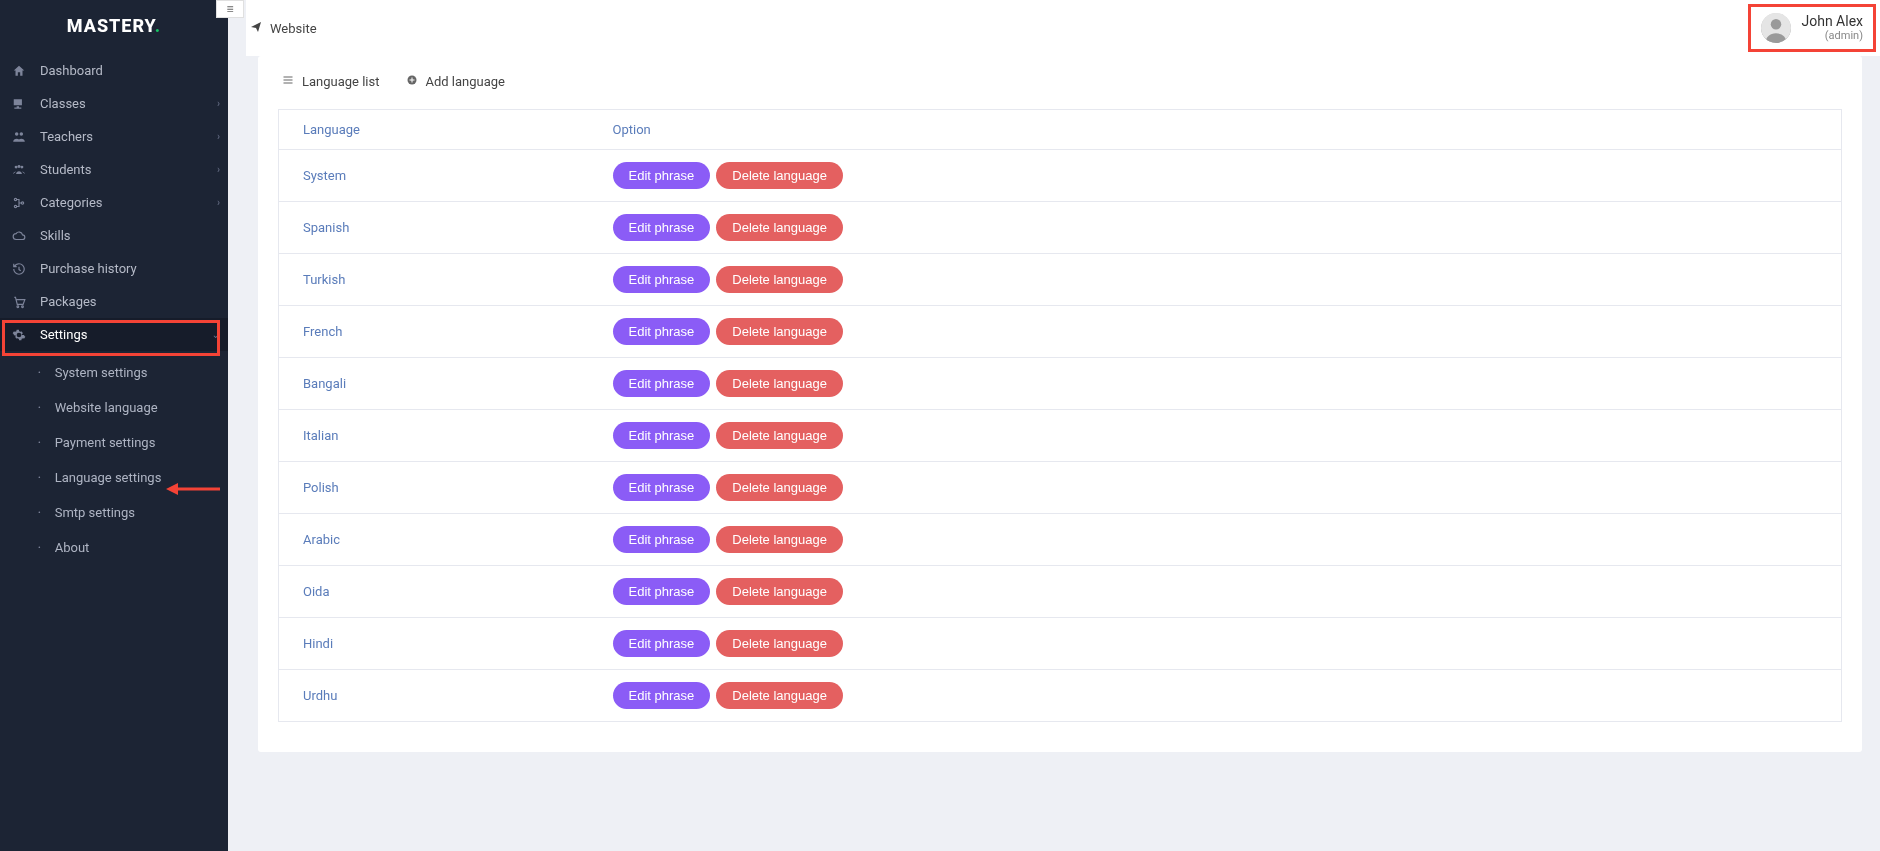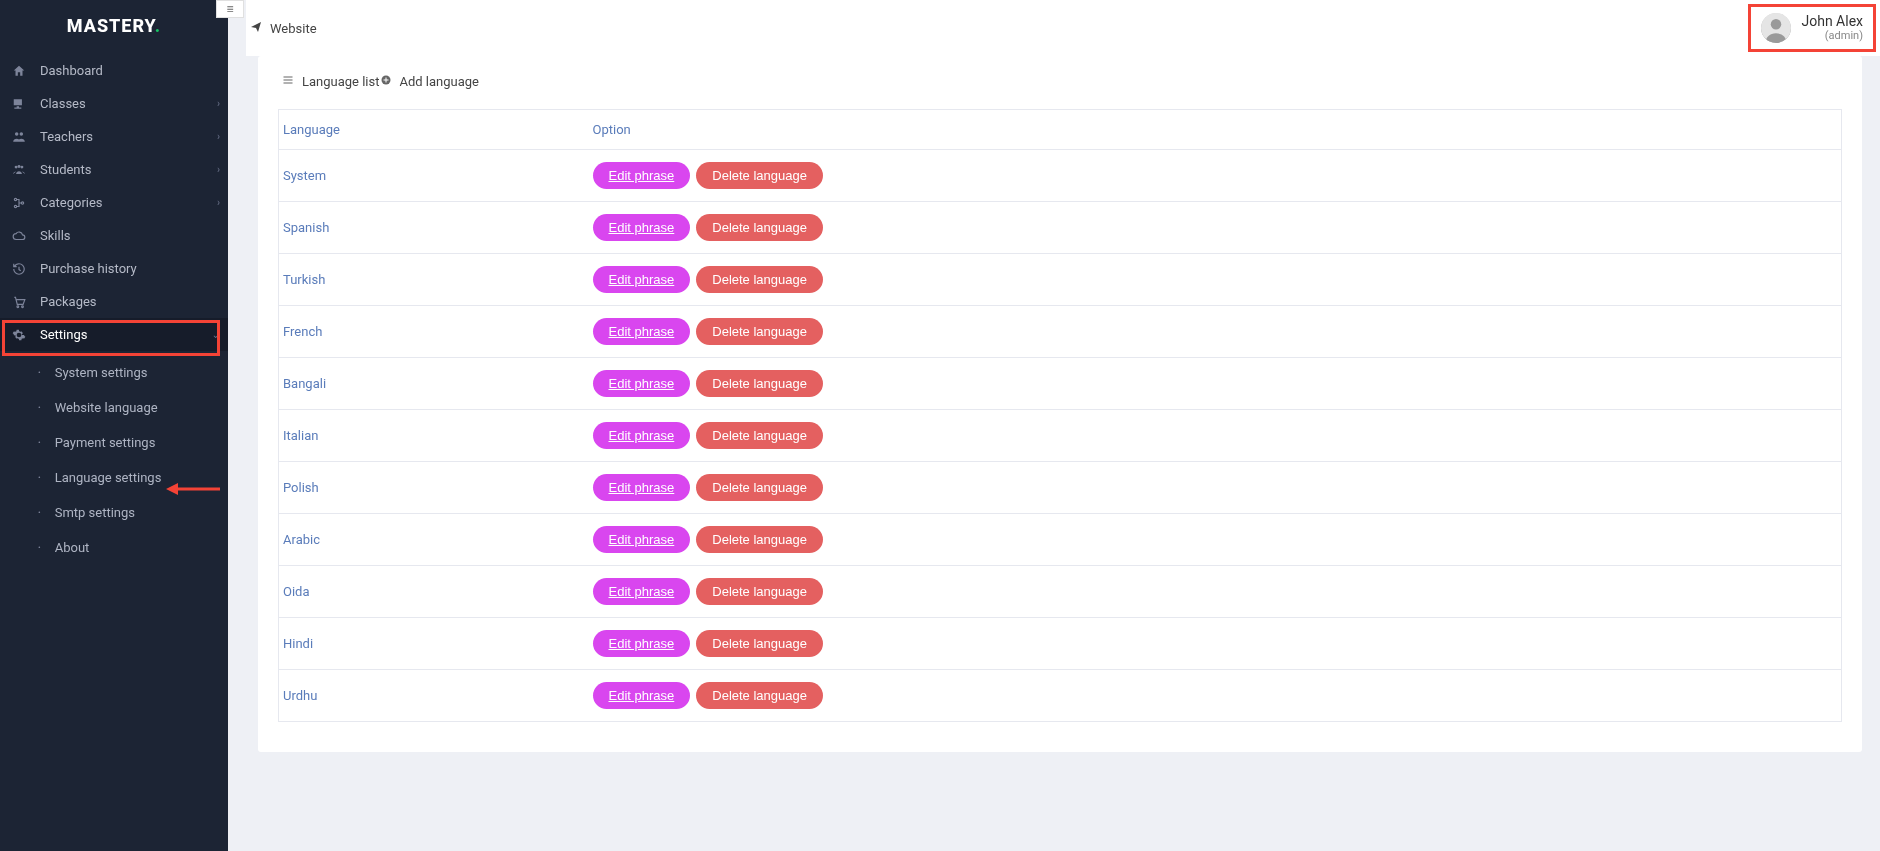--- a/index.html
+++ b/index.html
@@ -28,32 +28,32 @@
 .userbox { margin-left:auto; display:flex; align-items:center; gap:10px; padding:6px 10px; border:3px solid #f44336; }
 .avatar { width:30px; height:30px; border-radius:50%; background:linear-gradient(#ddd,#999); display:flex; align-items:center; justify-content:center; color:#333; font-size:16px; overflow:hidden; }
 .avatar svg { width:30px; height:30px; }
 .user-text { text-align:right; line-height:1.1; }
 .user-name { font-size:14px; color:#333; }
 .user-role { font-size:11px; color:#888; }
 .page-title-row { padding:18px 30px 12px 30px; display:flex; align-items:center; gap:10px; color:#333; }
 .page-title-row .icon { font-size:18px; color:#555; }
 .page-title { font-size:22px; font-weight:400; }
 .card { background:#fff; margin:0 18px 20px 30px; border-radius:3px; padding:14px 0 30px 0; }
-.tabs { display:flex; padding:4px 24px 10px 24px; font-size:13px; }
+.tabs { display:flex; gap:26px; padding:4px 24px 10px 24px; font-size:13px; }
 .tab { display:flex; align-items:center; gap:8px; cursor:pointer; color:#444; }
 .tab .ticon { font-size:12px; color:#666; }
 .table { width:calc(100% - 40px); margin:10px 20px 0 20px; border:1px solid #e6e8ef; border-collapse:collapse; }
-.table th, .table td { padding:12px 4px; text-align:left; vertical-align:middle; font-size:13px; }
+.table th, .table td { padding:12px 24px; text-align:left; vertical-align:middle; font-size:13px; }
 .table thead th { color:#5a7cba; font-weight:400; border-bottom:1px solid #e6e8ef; }
 .table tbody td { border-bottom:1px solid #e6e8ef; }
 .table tbody tr:last-child td { border-bottom:0; }
 .lang-name { color:#5a7cba; }
 .btn { display:inline-block; padding:6px 16px; border-radius:18px; color:#fff; font-size:13px; border:0; cursor:pointer; }
 .btn + .btn { margin-left:6px; }
-.btn-edit { background:#d946ef;text-decoration:underline; }
+.btn-edit { background:#8b5cf6; }
 .btn-delete { background:#e46060; }
 .col-lang { width:310px; }
 </style>
 </head>
 <body>
 
 <div class="app">
 
   <div class="sidebar">
     <div class="logo-box">

